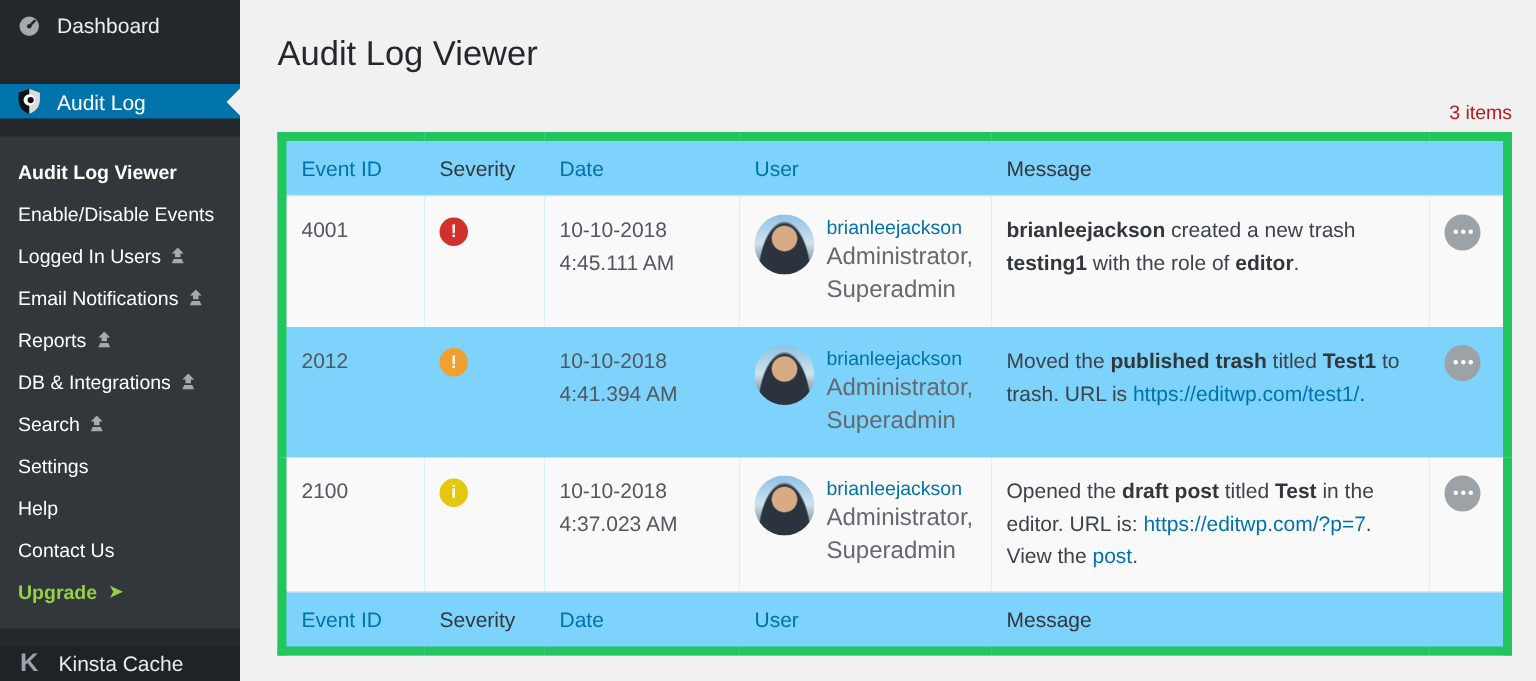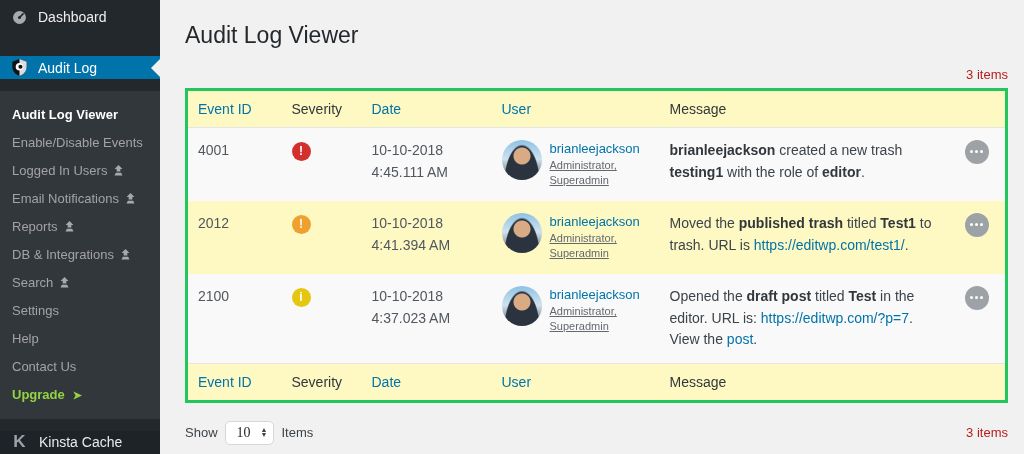--- a/index.html
+++ b/index.html
@@ -7,52 +7,52 @@
   .app { display:flex; width:1024px; height:454px; background:#f1f1f1; }
 
   
   .sidebar { width:160px; min-width:160px; height:454px; background:#23282d; display:flex; flex-direction:column; padding-top:6px;gap:12px; }
   .menu-item { display:flex; align-items:center; gap:9px; height:36px; padding:0 10px; color:#eeeeee; font-size:14px; cursor:pointer; }
   .menu-item .mi-icon { width:19px; display:flex; justify-content:center; }
   .menu-item.active { background:#0073aa; color:#fff; position:relative; margin-top:16px; }
   .arrow-notch { position:absolute; right:0; top:50%; transform:translateY(-50%); width:0; height:0;
     border-top:9px solid transparent; border-bottom:9px solid transparent; border-right:9px solid #f1f1f1; }
   .submenu { background:#32373c; flex:1; padding:10px 0; display:flex; flex-direction:column; }
-  .sub-item { display:flex; align-items:center; gap:6px; padding:6px 12px; font-size:13px; line-height:16px; color:#a3a3a3; text-decoration:none; cursor:pointer; }
+  .sub-item { display:flex; align-items:center; gap:6px; padding:6px 12px; font-size:13px; line-height:16px; color:#ffffff; text-decoration:none; cursor:pointer; }
   .sub-item.current { color:#ffffff; font-weight:bold; }
   .sub-item.upgrade { color:#95d243; font-weight:bold; }
   .up-arrow { font-size:11px; color:#95d243; margin-left:2px; }
   .kinsta { height:37px; background:#1d2327; display:flex; align-items:center; gap:10px; padding:0 10px; color:#e8eaec; font-size:14px; cursor:pointer; }
   .kinsta-logo { color:#9ca2a7; font-weight:bold; font-size:17px; width:19px; text-align:center; }
 
   
   main { flex:1; padding:21px 16px 0 25px; background:#f1f1f1; }
   h1 { font-size:23px; font-weight:400; color:#23282d; line-height:1.3; }
   .items-count { text-align:right; font-size:13px; color:#b91c1c; }
   .items-count.top { margin:16px 0 6px; }
 
-  table { width:100%; border-collapse:collapse; background:#fef9c3; border:3px solid #22c55e; table-layout:fixed; }
+  table { width:100%; border-collapse:collapse; background:#7dd3fc; border:6px solid #22c55e; table-layout:fixed; }
   th { font-size:14px; font-weight:400; text-align:left; padding:10px; color:#32373c; white-space:nowrap; }
   th.sortable { color:#0073aa; cursor:pointer; }
   thead tr { border-bottom:1px solid #e5e5e5; }
   tfoot tr { border-top:1px solid #e5e5e5; }
   tbody tr:nth-child(odd) { background:#f9f9f9; }
   td { padding:12px 10px; vertical-align:top; font-size:14px; color:#50575e; line-height:1.55; }
 
   .sev { width:19px; height:19px; border-radius:50%; color:#fff; font-weight:bold; font-size:12px;
          display:inline-flex; align-items:center; justify-content:center; font-style:normal; }
   .user-cell { display:flex; gap:8px; }
   .avatar { width:40px; height:40px; min-width:40px; border-radius:50%;
     background:
       radial-gradient(circle at 50% 40%, #d9ab85 0 8px, rgba(217,171,133,0) 9px),
       radial-gradient(ellipse at 50% 108%, #2b333f 0 17px, rgba(43,51,63,0) 18px),
       linear-gradient(180deg, #8fc2e4 0%, #cfe2ee 48%, #50616f 100%);
     cursor:pointer; }
   .user-name { color:#0073aa; font-size:13px; line-height:1.4; cursor:pointer; display:block; text-decoration:none; }
-  .user-role { color:#646970; font-size:11px; line-height:1.4;text-decoration:underline; }
+  .user-role { color:#646970; font-size:16px; line-height:1.4; }
   .msg { color:#3c434a; }
   .msg b { font-weight:bold; color:#32373c; }
   .msg a { color:#0073aa; text-decoration:none; cursor:pointer; }
   .more-btn { width:24px; height:24px; border-radius:50%; background:#9da2a7; border:none; color:#fff;
     display:flex; align-items:center; justify-content:center; gap:2px; cursor:pointer; padding:0; }
   .more-btn i { width:3px; height:3px; border-radius:50%; background:#fff; display:block; }
 
   .pagination { display:flex; justify-content:space-between; align-items:center; margin-top:18px; font-size:13px; color:#3c434a; }
   .show-ctl { display:flex; align-items:center; gap:7px; }
   .select { display:inline-flex; align-items:center; gap:10px; background:#fff; border:1px solid #d5d7da; border-radius:5px;

